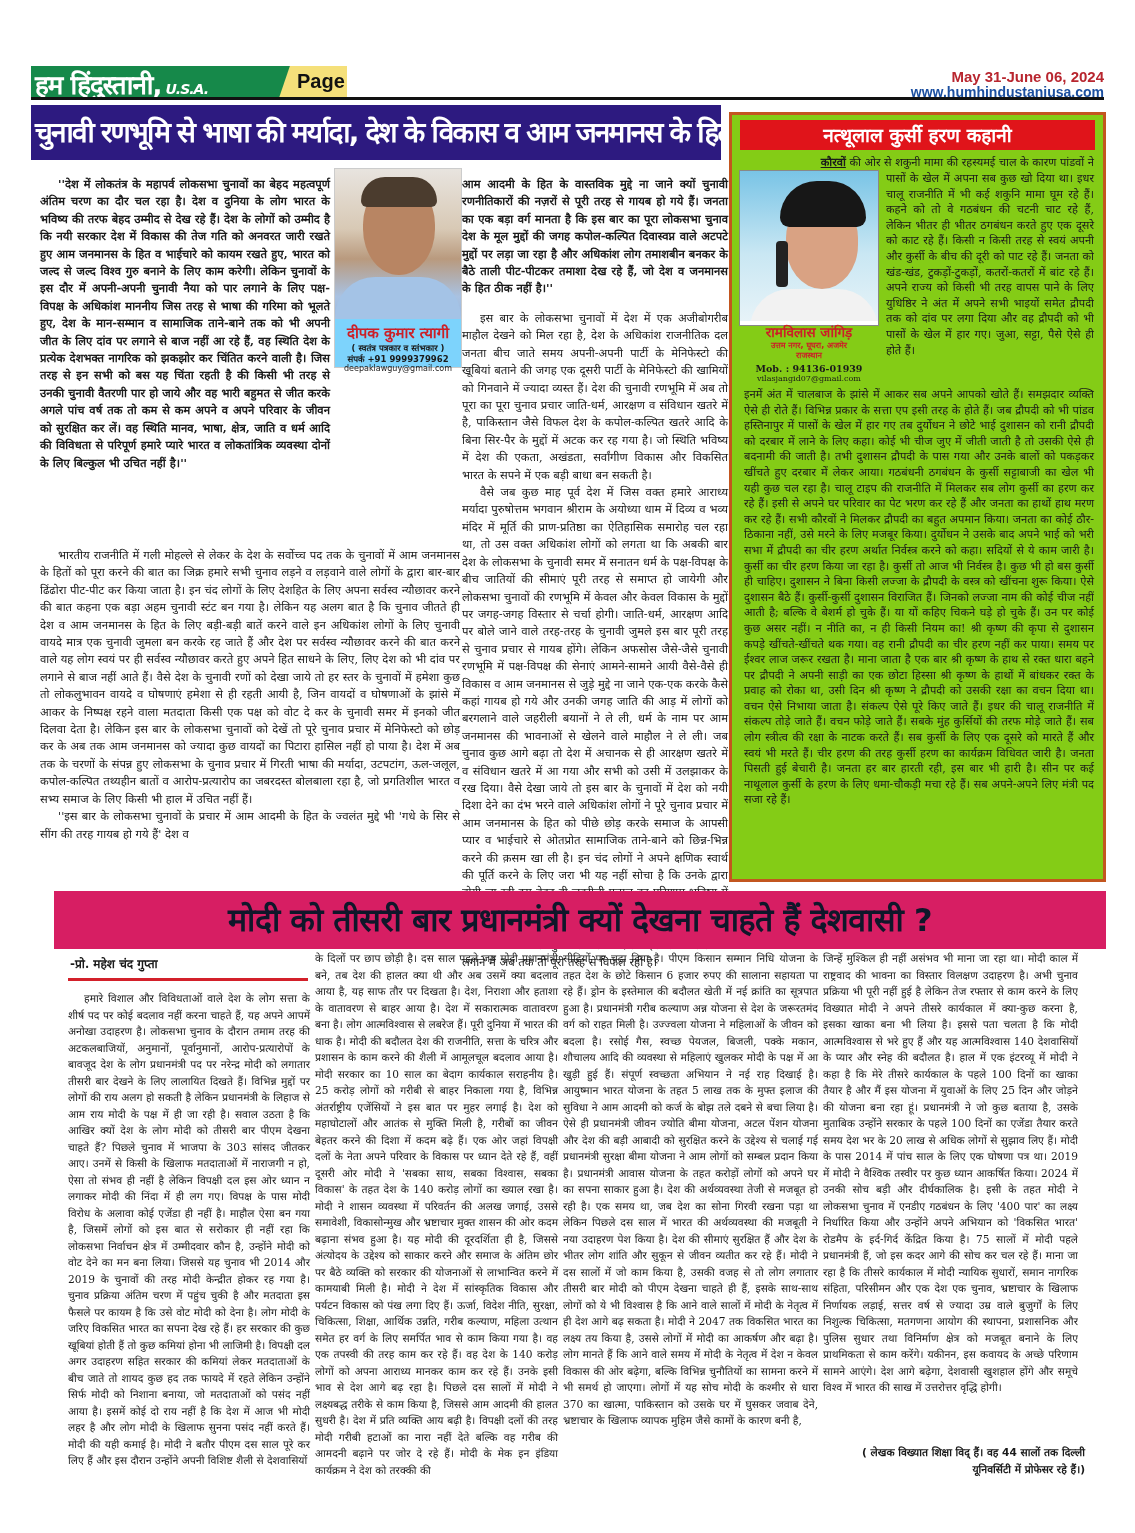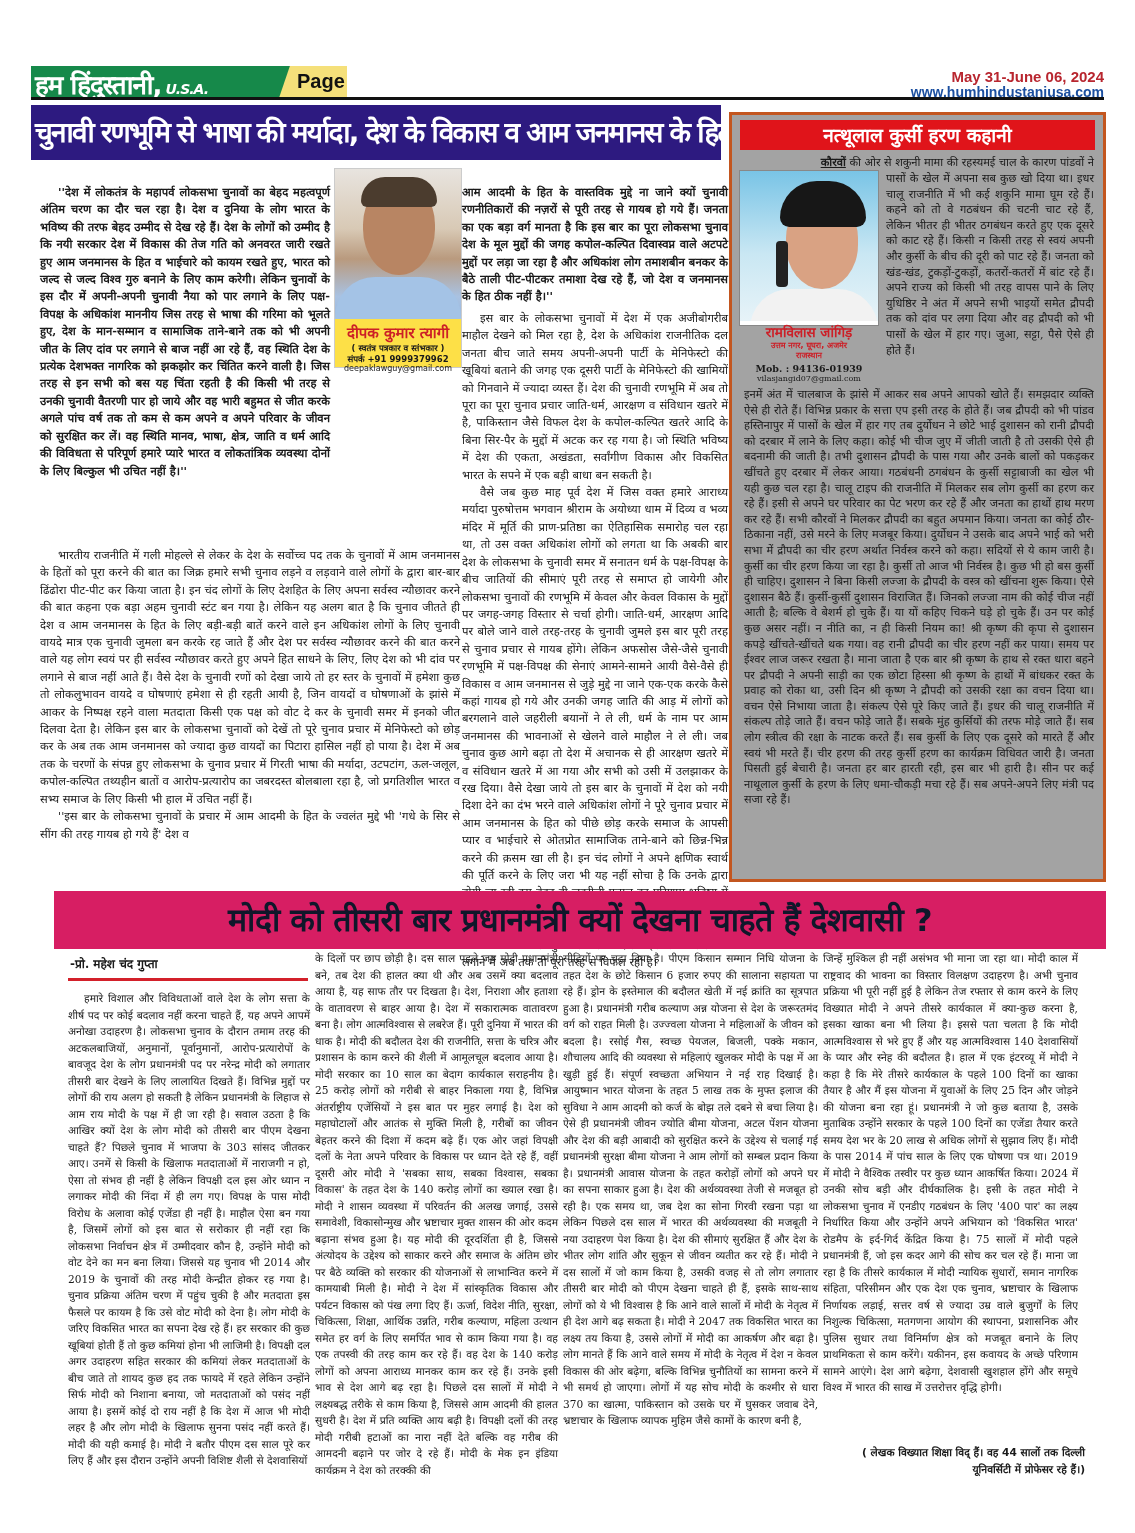--- a/index.html
+++ b/index.html
@@ -14,38 +14,38 @@
   .mast-page-label { position: absolute; left: 18px; top: 4px; font-size: 20px; font-weight: bold; color: #111; font-family: "Liberation Sans", sans-serif; }
   .mast-green-fill { position: absolute; left: 0; top: 2px; width: 260px; height: 32px; background: #16894a; }
   .mast-date { position: absolute; right: 0; top: 4px; font-size: 15px; font-weight: bold; color: #b8262f; font-family: "Liberation Sans", sans-serif; }
   .mast-url { position: absolute; right: 0; top: 20px; font-size: 14px; font-weight: bold; color: #1b4fa0; font-family: "Liberation Sans", sans-serif; }
   .mast-rule { position: absolute; left: 31px; top: 97px; width: 1073px; height: 3px; background: #111; }
 
   
   .top-headline { position: absolute; left: 31px; top: 105px; width: 690px; height: 55px; background: #2d1a80; color: #fff; font-size: 28px; font-weight: bold; line-height: 55px; white-space: nowrap; overflow: hidden; padding-left: 4px; letter-spacing: -1.8px; transform-origin: left; }
   .col { position: absolute; font-size: 11.4px; line-height: 17.4px; text-align: justify; font-family: "DejaVu Serif", serif; }
   .col p { text-indent: 18px; }
-  .col.bold { font-weight: bold; margin-top: 8px; }
+  .col.bold { font-weight: bold; }
   .col-a { left: 40px; top: 176px; width: 290px; }
   .col-b { left: 40px; top: 547px; width: 420px; }
   .col-c { left: 462px; top: 176px; width: 266px; }
   .col-c2 { left: 462px; top: 458px; width: 266px; }
 
-  .author-card { position: absolute; left: 334px; top: 168px; width: 128px; height: 200px; border: 1px solid #ccc; background: #fde047; }
+  .author-card { position: absolute; left: 334px; top: 168px; width: 128px; height: 200px; border: 1px solid #ccc; background: #7dd3fc; }
   .author-photo { width: 126px; height: 150px; background: linear-gradient(180deg, #e8e4df 0%, #d8c9b5 40%, #b99a7e 60%, #a9c2e2 85%, #9ab8de 100%); position: relative; overflow: hidden; }
   .author-face { position: absolute; left: 28px; top: 14px; width: 72px; height: 92px; border-radius: 45% 45% 50% 50%; background: #b88563; }
   .author-hair { position: absolute; left: 26px; top: 8px; width: 76px; height: 30px; border-radius: 40px 40px 10px 10px; background: #4b3c2e; }
   .author-shirt { position: absolute; left: 0; top: 108px; width: 126px; height: 50px; border-radius: 40px 40px 0 0; background: #a4c3e6; }
   .author-name { text-align: center; color: #cc1f27; font-size: 15px; font-weight: bold; margin-top: 3px; }
   .author-role { text-align: center; font-size: 8.5px; font-weight: bold; }
   .author-contact { text-align: center; font-size: 8.5px; font-weight: bold; }
   .author-email { text-align: center; font-size: 8px; }
 
   
-  .side-box { position: absolute; left: 729px; top: 112px; width: 377px; height: 770px; border: 3px solid #c3561f; background: #a3a3a3; }
+  .side-box { position: absolute; left: 729px; top: 112px; width: 377px; height: 770px; border: 3px solid #c3561f; background: #84cc16; }
   .side-title { position: absolute; left: 8px; top: 5px; width: 355px; height: 30px; background: #e0141a; color: #fff; font-size: 19px; font-weight: bold; text-align: center; line-height: 30px; }
   .side-photo-card { position: absolute; left: 7px; top: 55px; width: 140px; height: 156px; border: 1px solid #888; background: #fff; }
   .side-photo { width: 138px; height: 150px; background: linear-gradient(180deg, #79c4e6 0%, #c9e7f3 55%, #e7f3f8 100%); position: relative; overflow: hidden; }
   .side-hair { position: absolute; left: 40px; top: 10px; width: 86px; height: 46px; border-radius: 40px 40px 10px 10px; background: #171717; }
   .side-face { position: absolute; left: 46px; top: 30px; width: 72px; height: 88px; border-radius: 42% 42% 50% 50%; background: #d9a283; }
   .side-shirt { position: absolute; left: 10px; top: 118px; width: 128px; height: 40px; border-radius: 40px 40px 0 0; background: #f2f2f2; }
   .side-phone { position: absolute; left: 36px; top: 70px; width: 12px; height: 46px; border-radius: 4px; background: #222; }
   .side-name { text-align: center; color: #cc1f27; font-size: 13.5px; font-weight: bold; margin-top: 2px; }
   .side-addr { text-align: center; color: #cc1f27; font-size: 8px; font-weight: bold; line-height: 10px; }
   .side-mob { text-align: center; font-size: 9.5px; font-weight: bold; font-family: "DejaVu Serif", serif; margin-top: 2px; }

